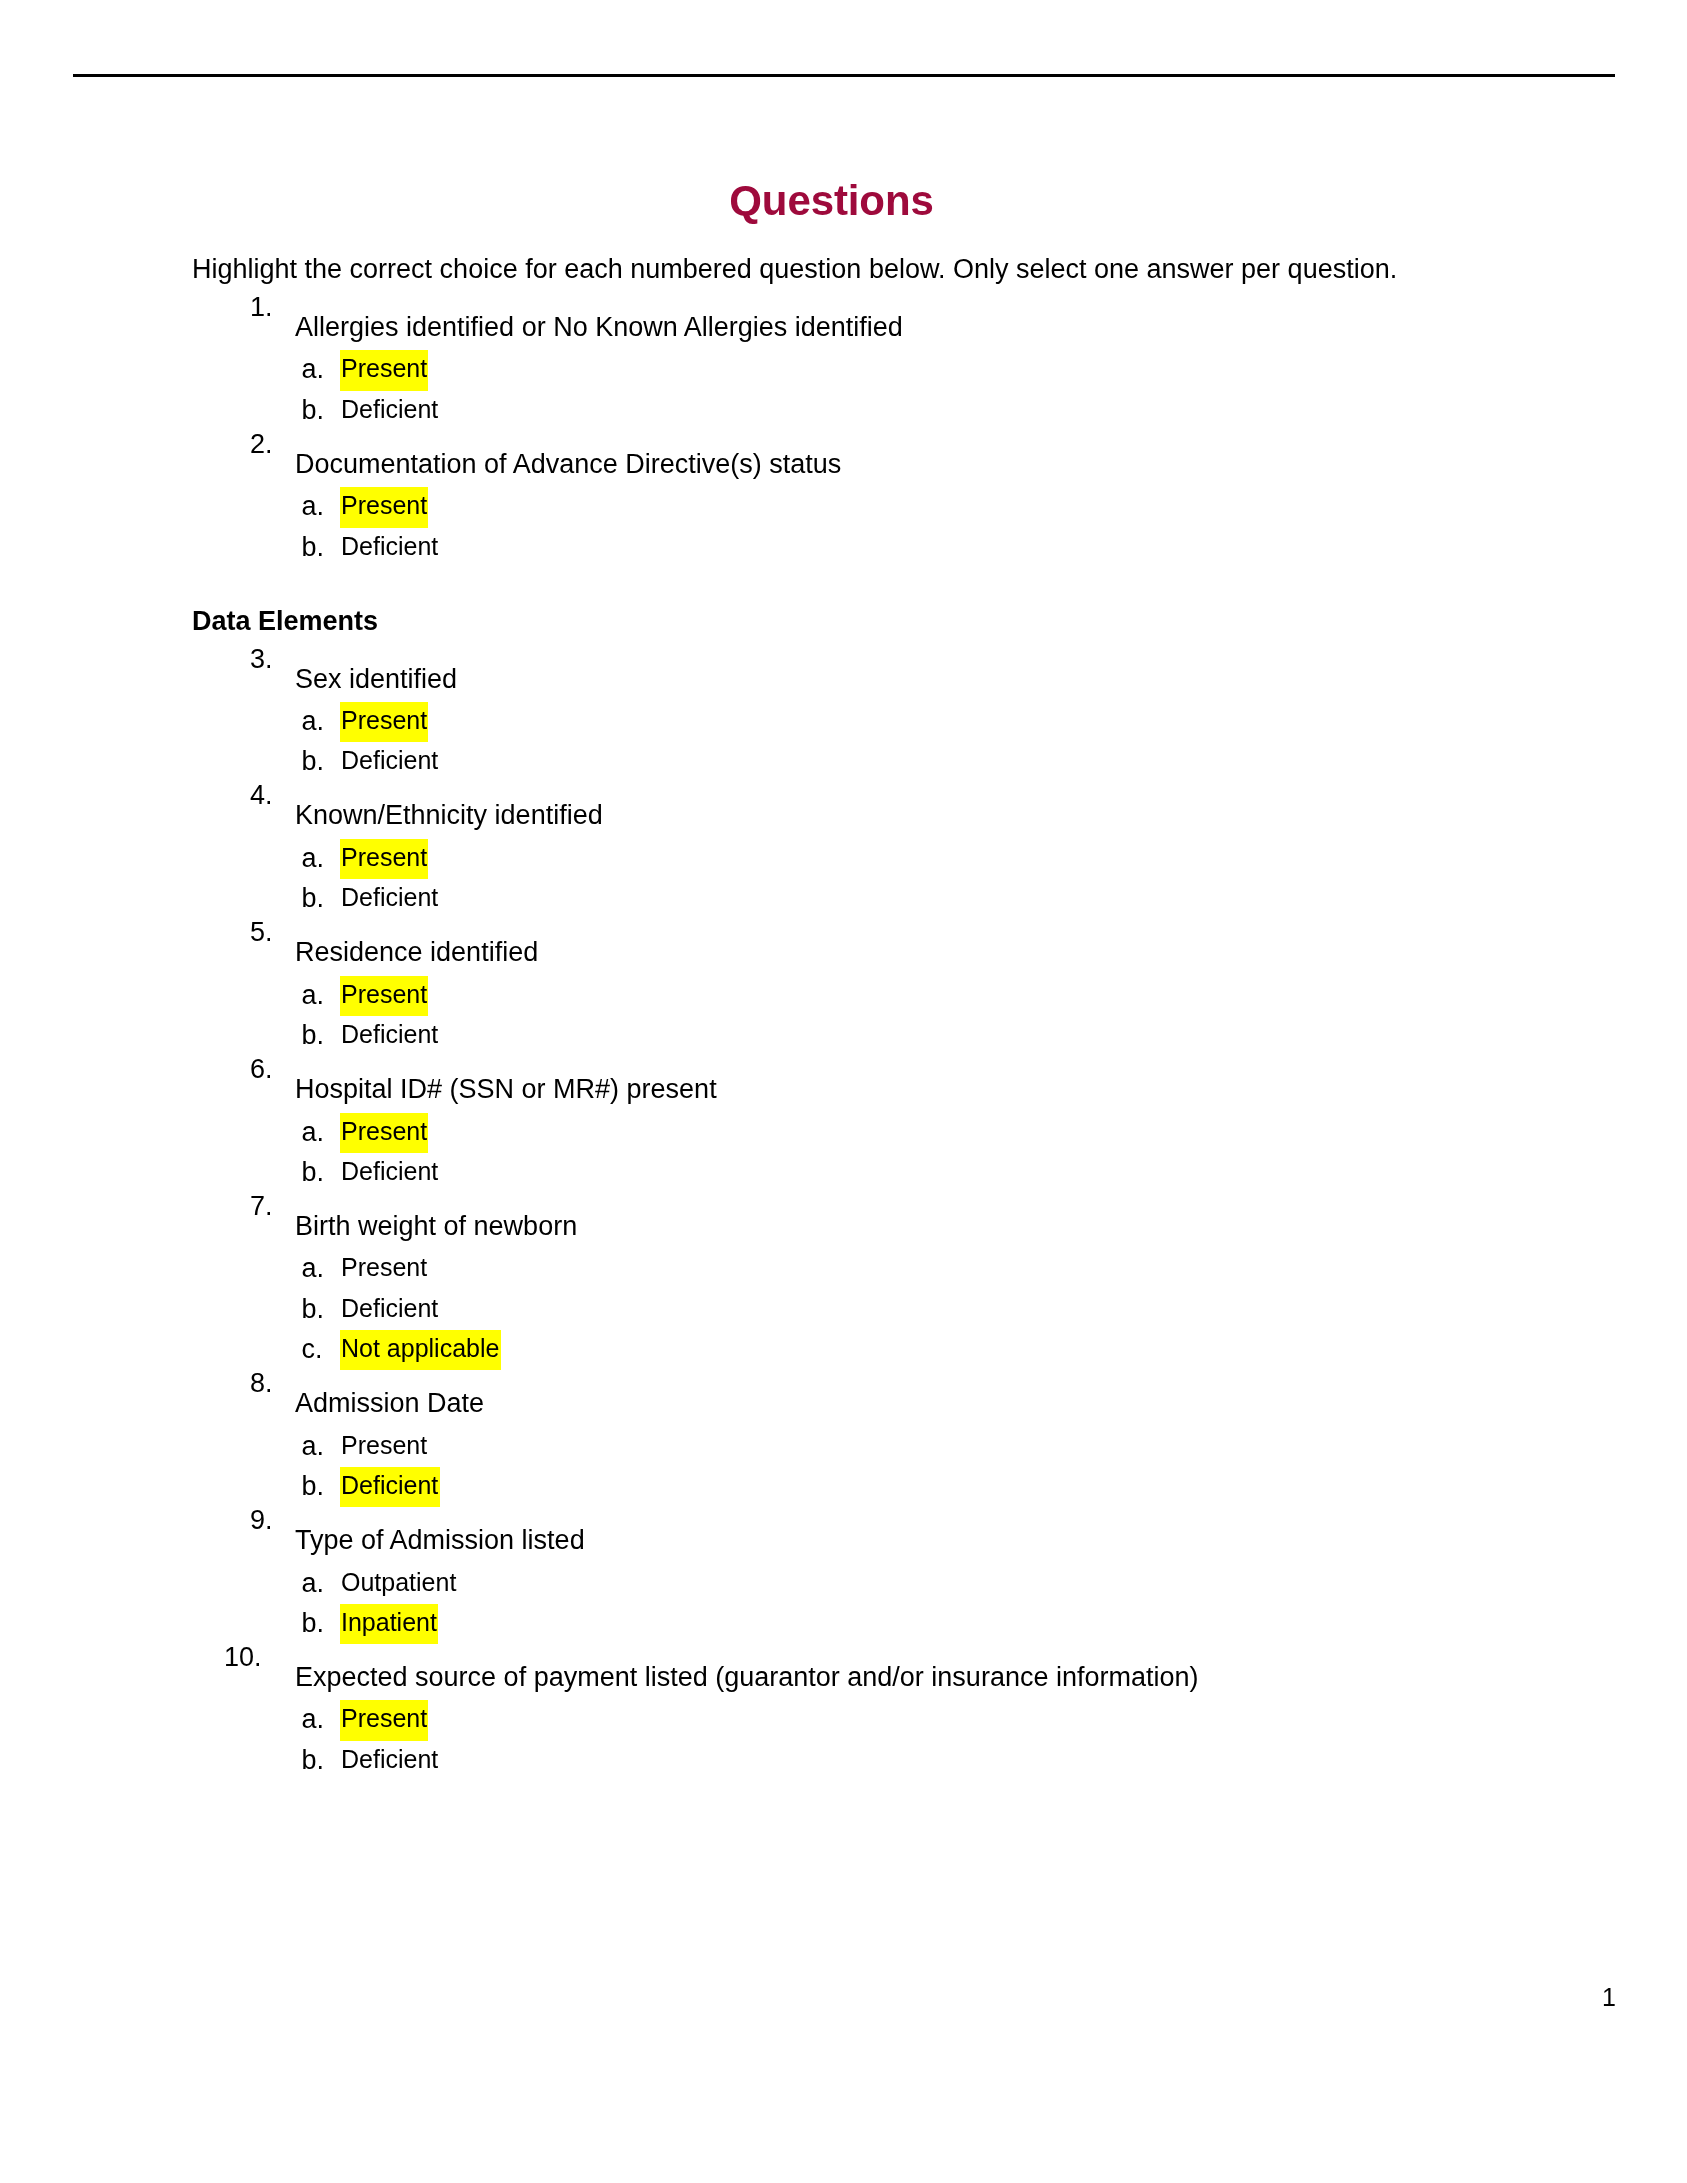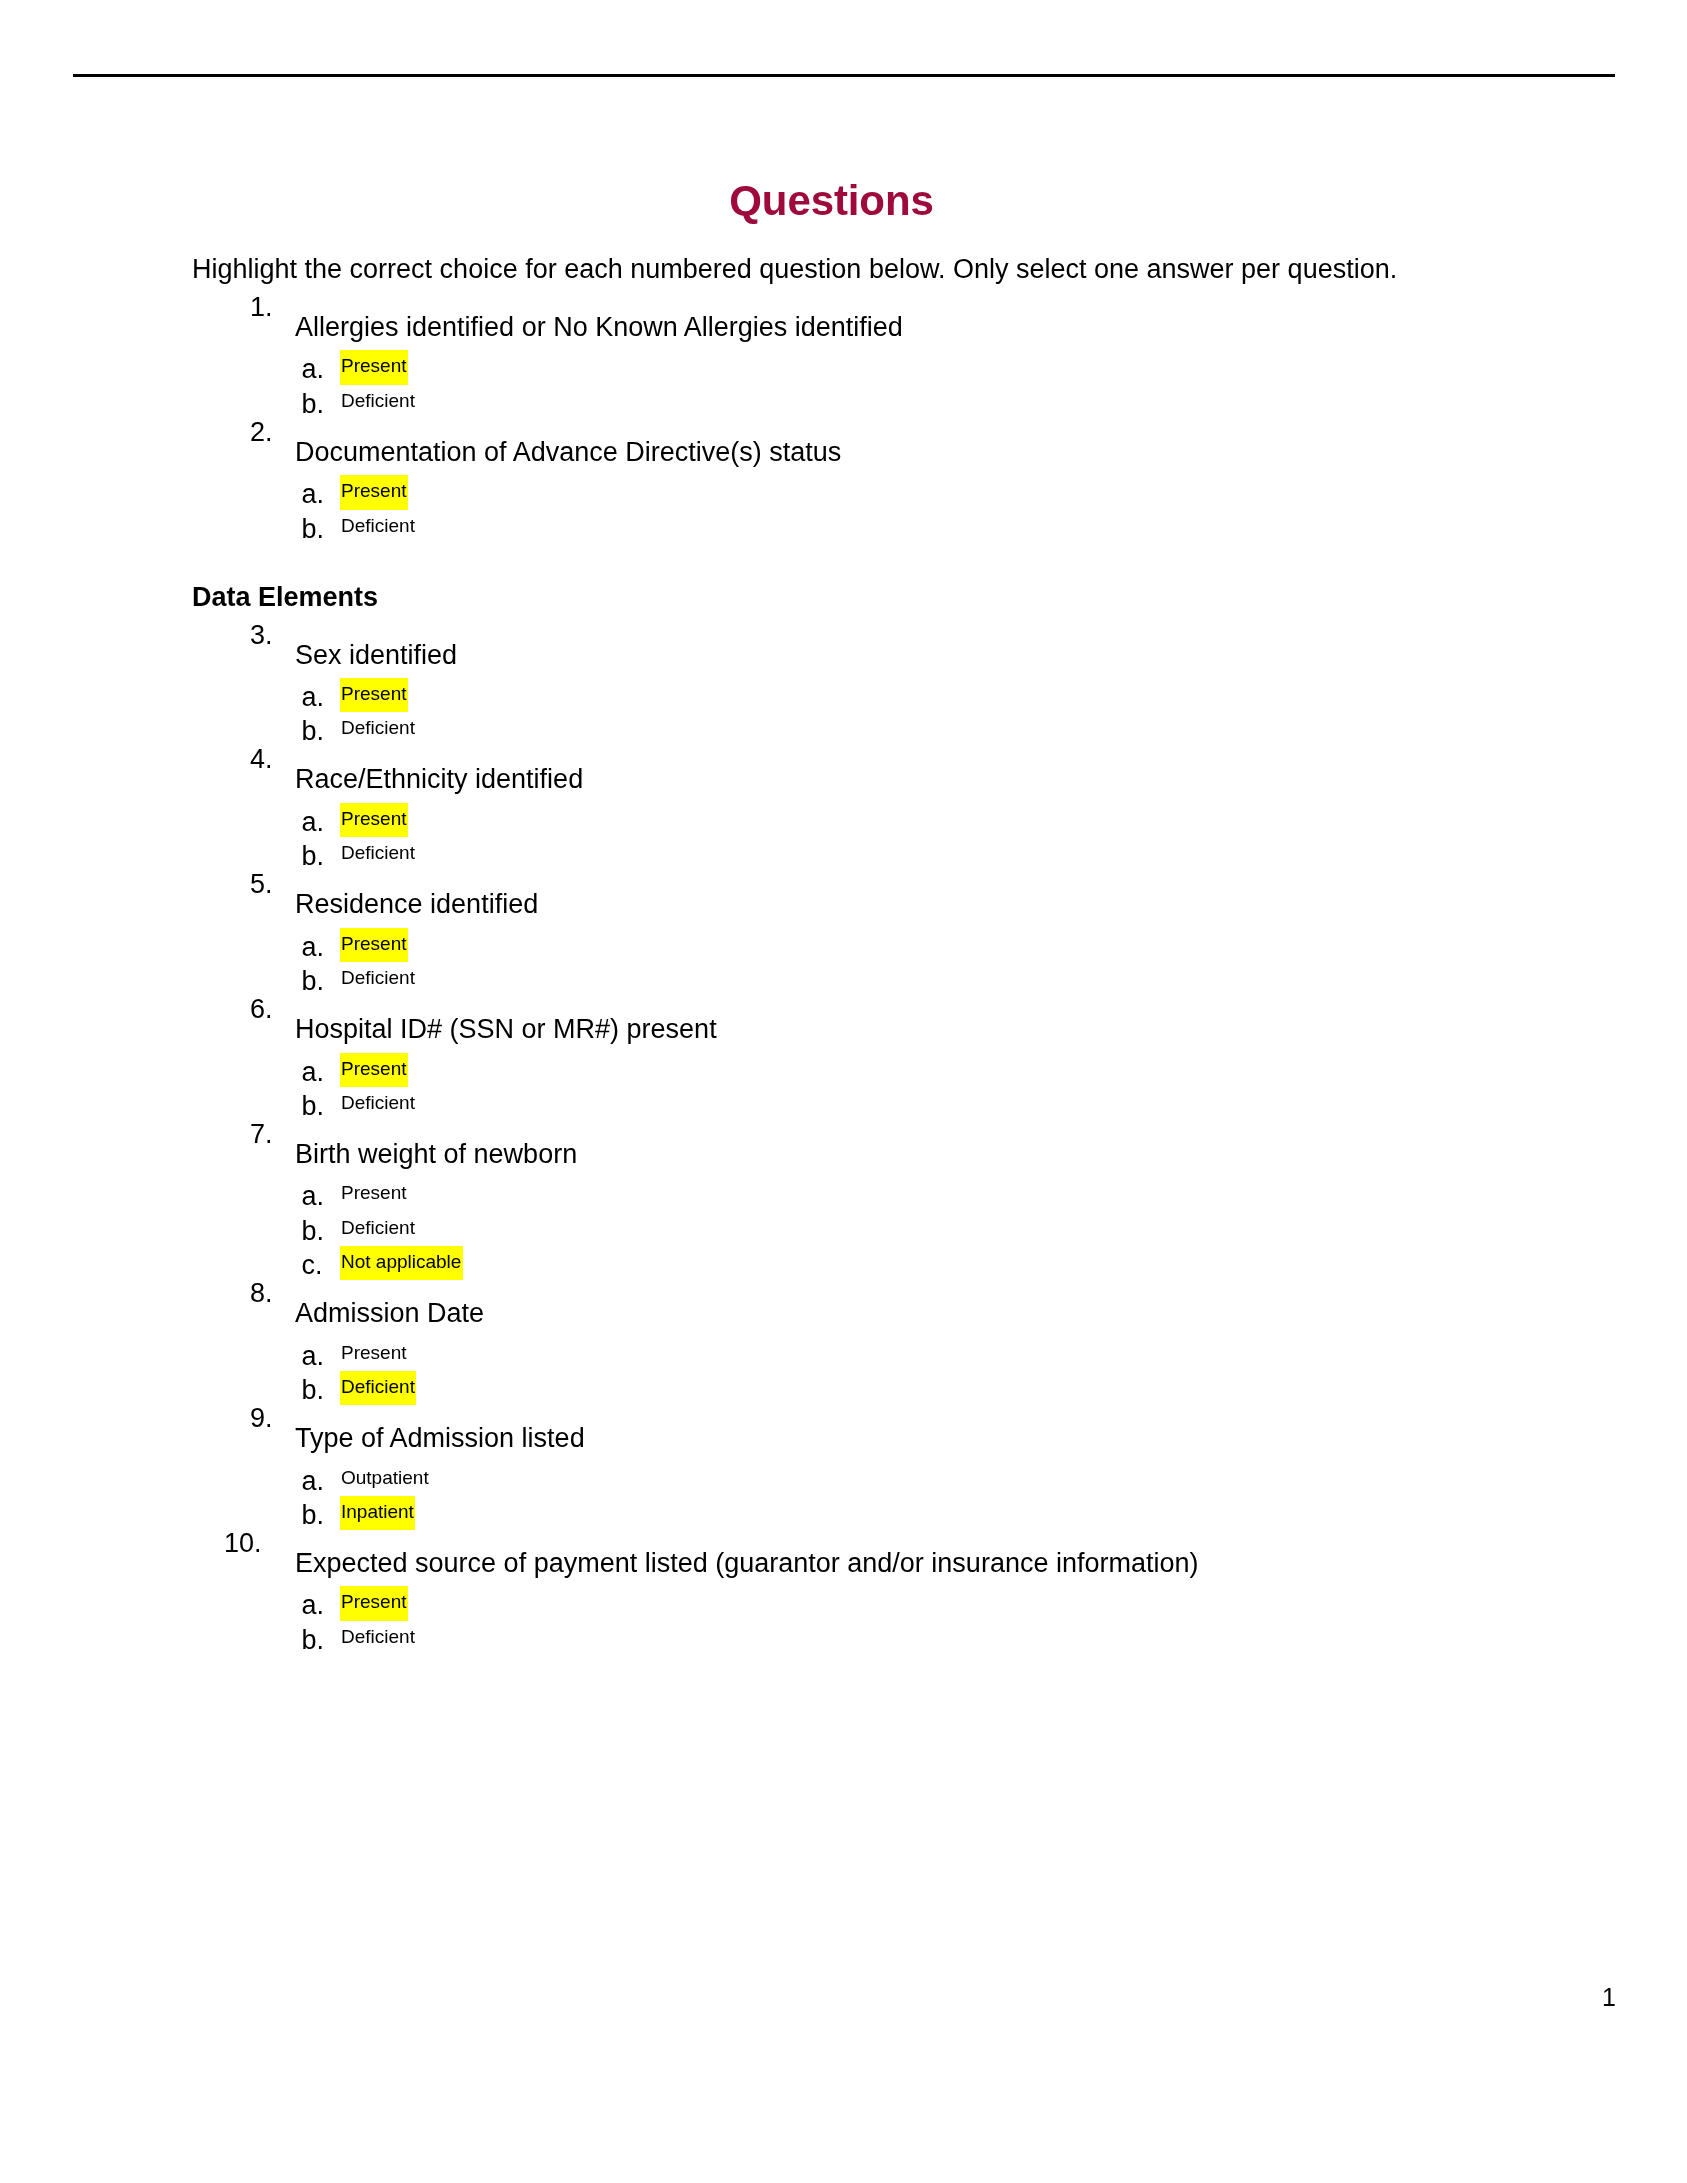--- a/index.html
+++ b/index.html
@@ -119,21 +119,21 @@
   }
   .a-letter {
     position: absolute;
     left: 6.6px;
     top: 0;
     padding: 6px 0 9.3px 0;
     font-size: 27px;
   }
   .a-text {
     display: inline-block;
-    font-size: 19px;
+    font-size: 25px;
     line-height: 1.0;
     padding: 6px 1.3px 9.3px 1.3px;
     margin-left: -1.3px;
   }
   .a-text.hl {
     background: #FFFF00;
   }
 
   
   li.q-item + li.q-item { margin-top: 0; }
@@ -171,21 +171,21 @@
               <li class="a-item"><span class="a-letter">a.</span><span class="a-text hl">Present</span></li>
               <li class="a-item"><span class="a-letter">b.</span><span class="a-text">Deficient</span></li>
             </ol></li>
         </ol>
         <div class="section-heading">Data Elements</div>
         <ol class="q-list">
           <li class="q-item"><span class="q-num">3.</span><span class="q-text">Sex identified</span><ol class="a-list">
               <li class="a-item"><span class="a-letter">a.</span><span class="a-text hl">Present</span></li>
               <li class="a-item"><span class="a-letter">b.</span><span class="a-text">Deficient</span></li>
             </ol></li>
-          <li class="q-item"><span class="q-num">4.</span><span class="q-text">Race/Ethnicity identified</span><ol class="a-list">
+          <li class="q-item"><span class="q-num">4.</span><span class="q-text">Known/Ethnicity identified</span><ol class="a-list">
               <li class="a-item"><span class="a-letter">a.</span><span class="a-text hl">Present</span></li>
               <li class="a-item"><span class="a-letter">b.</span><span class="a-text">Deficient</span></li>
             </ol></li>
           <li class="q-item"><span class="q-num">5.</span><span class="q-text">Residence identified</span><ol class="a-list">
               <li class="a-item"><span class="a-letter">a.</span><span class="a-text hl">Present</span></li>
               <li class="a-item"><span class="a-letter">b.</span><span class="a-text">Deficient</span></li>
             </ol></li>
           <li class="q-item"><span class="q-num">6.</span><span class="q-text">Hospital ID# (SSN or MR#) present</span><ol class="a-list">
               <li class="a-item"><span class="a-letter">a.</span><span class="a-text hl">Present</span></li>
               <li class="a-item"><span class="a-letter">b.</span><span class="a-text">Deficient</span></li>

